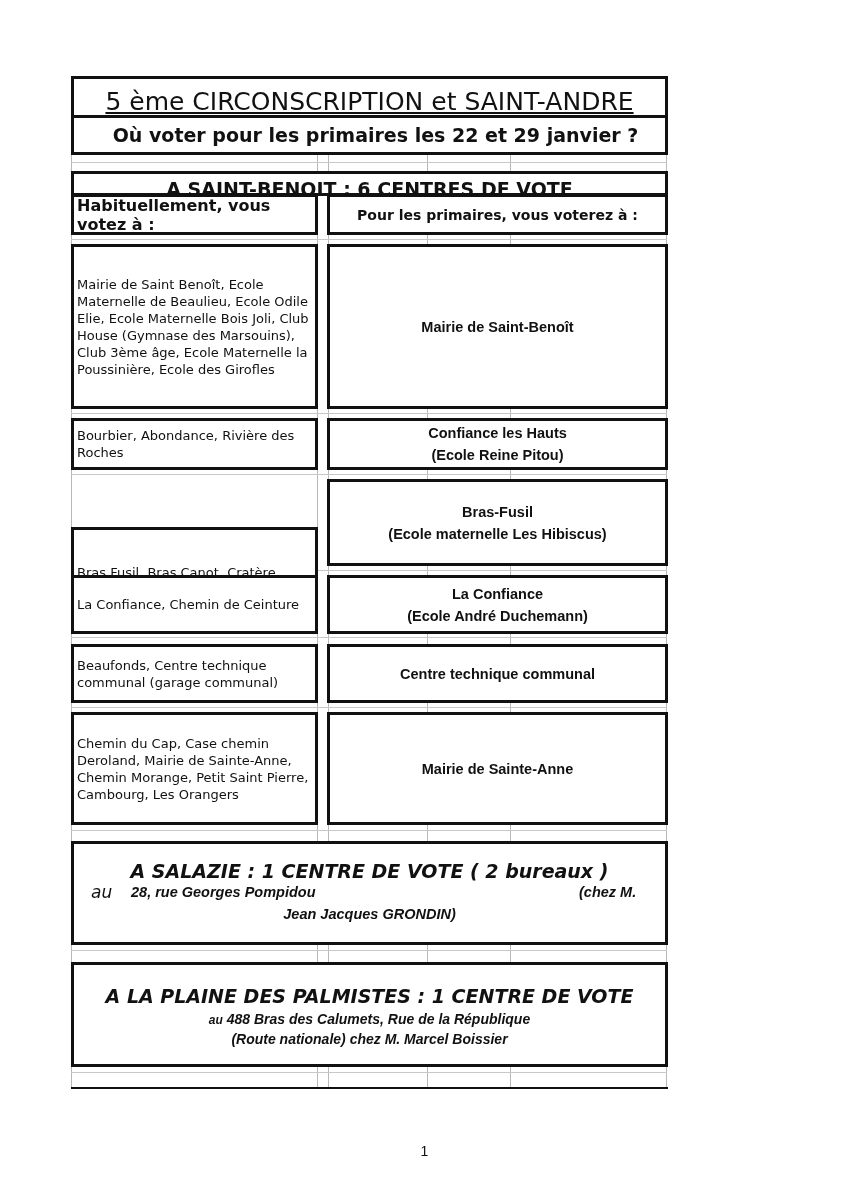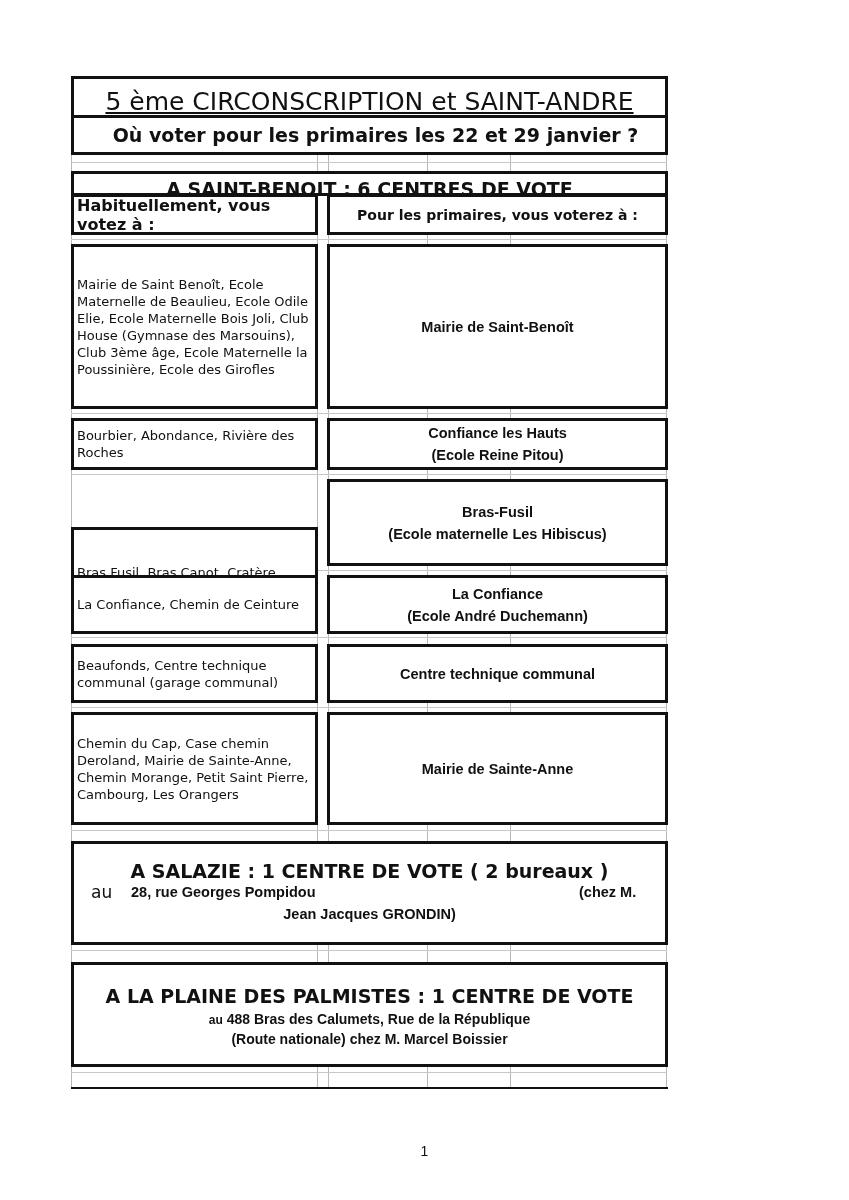--- a/index.html
+++ b/index.html
@@ -14,21 +14,21 @@
     .section { left: 71px; top: 171px; width: 597px; height: 25px; font-size: 19px; font-weight: bold;
                align-items: flex-start; overflow: hidden; }
     .section span { line-height: 30px; margin-top: 0px; text-decoration: underline; text-decoration-thickness: 2px; }
     .hdr-left { left: 71px; top: 194px; width: 247px; height: 41px; font-size: 16px; font-weight: bold;
                 display:flex; align-items:center; padding-left: 3px; }
     .hdr-right { left: 327px; top: 194px; width: 341px; height: 41px; font-size: 14px; font-weight: bold; }
     .left-cell { left: 71px; width: 247px; font-size: 13px; line-height: 17px;
                  display: flex; align-items: center; padding-left: 3px; padding-right: 2px; }
     .right-cell { left: 327px; width: 341px; font-family: "Liberation Sans", sans-serif; font-weight: bold;
                   font-size: 14.5px; line-height: 22px; }
-    .big { left: 71px; width: 597px; }
+    .big { left: 71px; width: 597px; font-style: italic; }
     .big-title { font-size: 19px; font-weight: bold; }
     .salazie-line { font-family: "Liberation Sans", sans-serif; font-weight: bold; font-size: 14.5px; }
     .au-plain { font-family: "DejaVu Sans", sans-serif; font-weight: normal; font-size: 17px; }
     .page-num { position: absolute; left: 0; width: 849px; top: 1143px; text-align: center;
                 font-size: 14px; font-family: "Liberation Sans", sans-serif; }
     .bottom-line { position: absolute; left: 71px; top: 1087px; width: 597px; height: 2px; background: #111; }
   </style>
 </head>
 <body>
 

